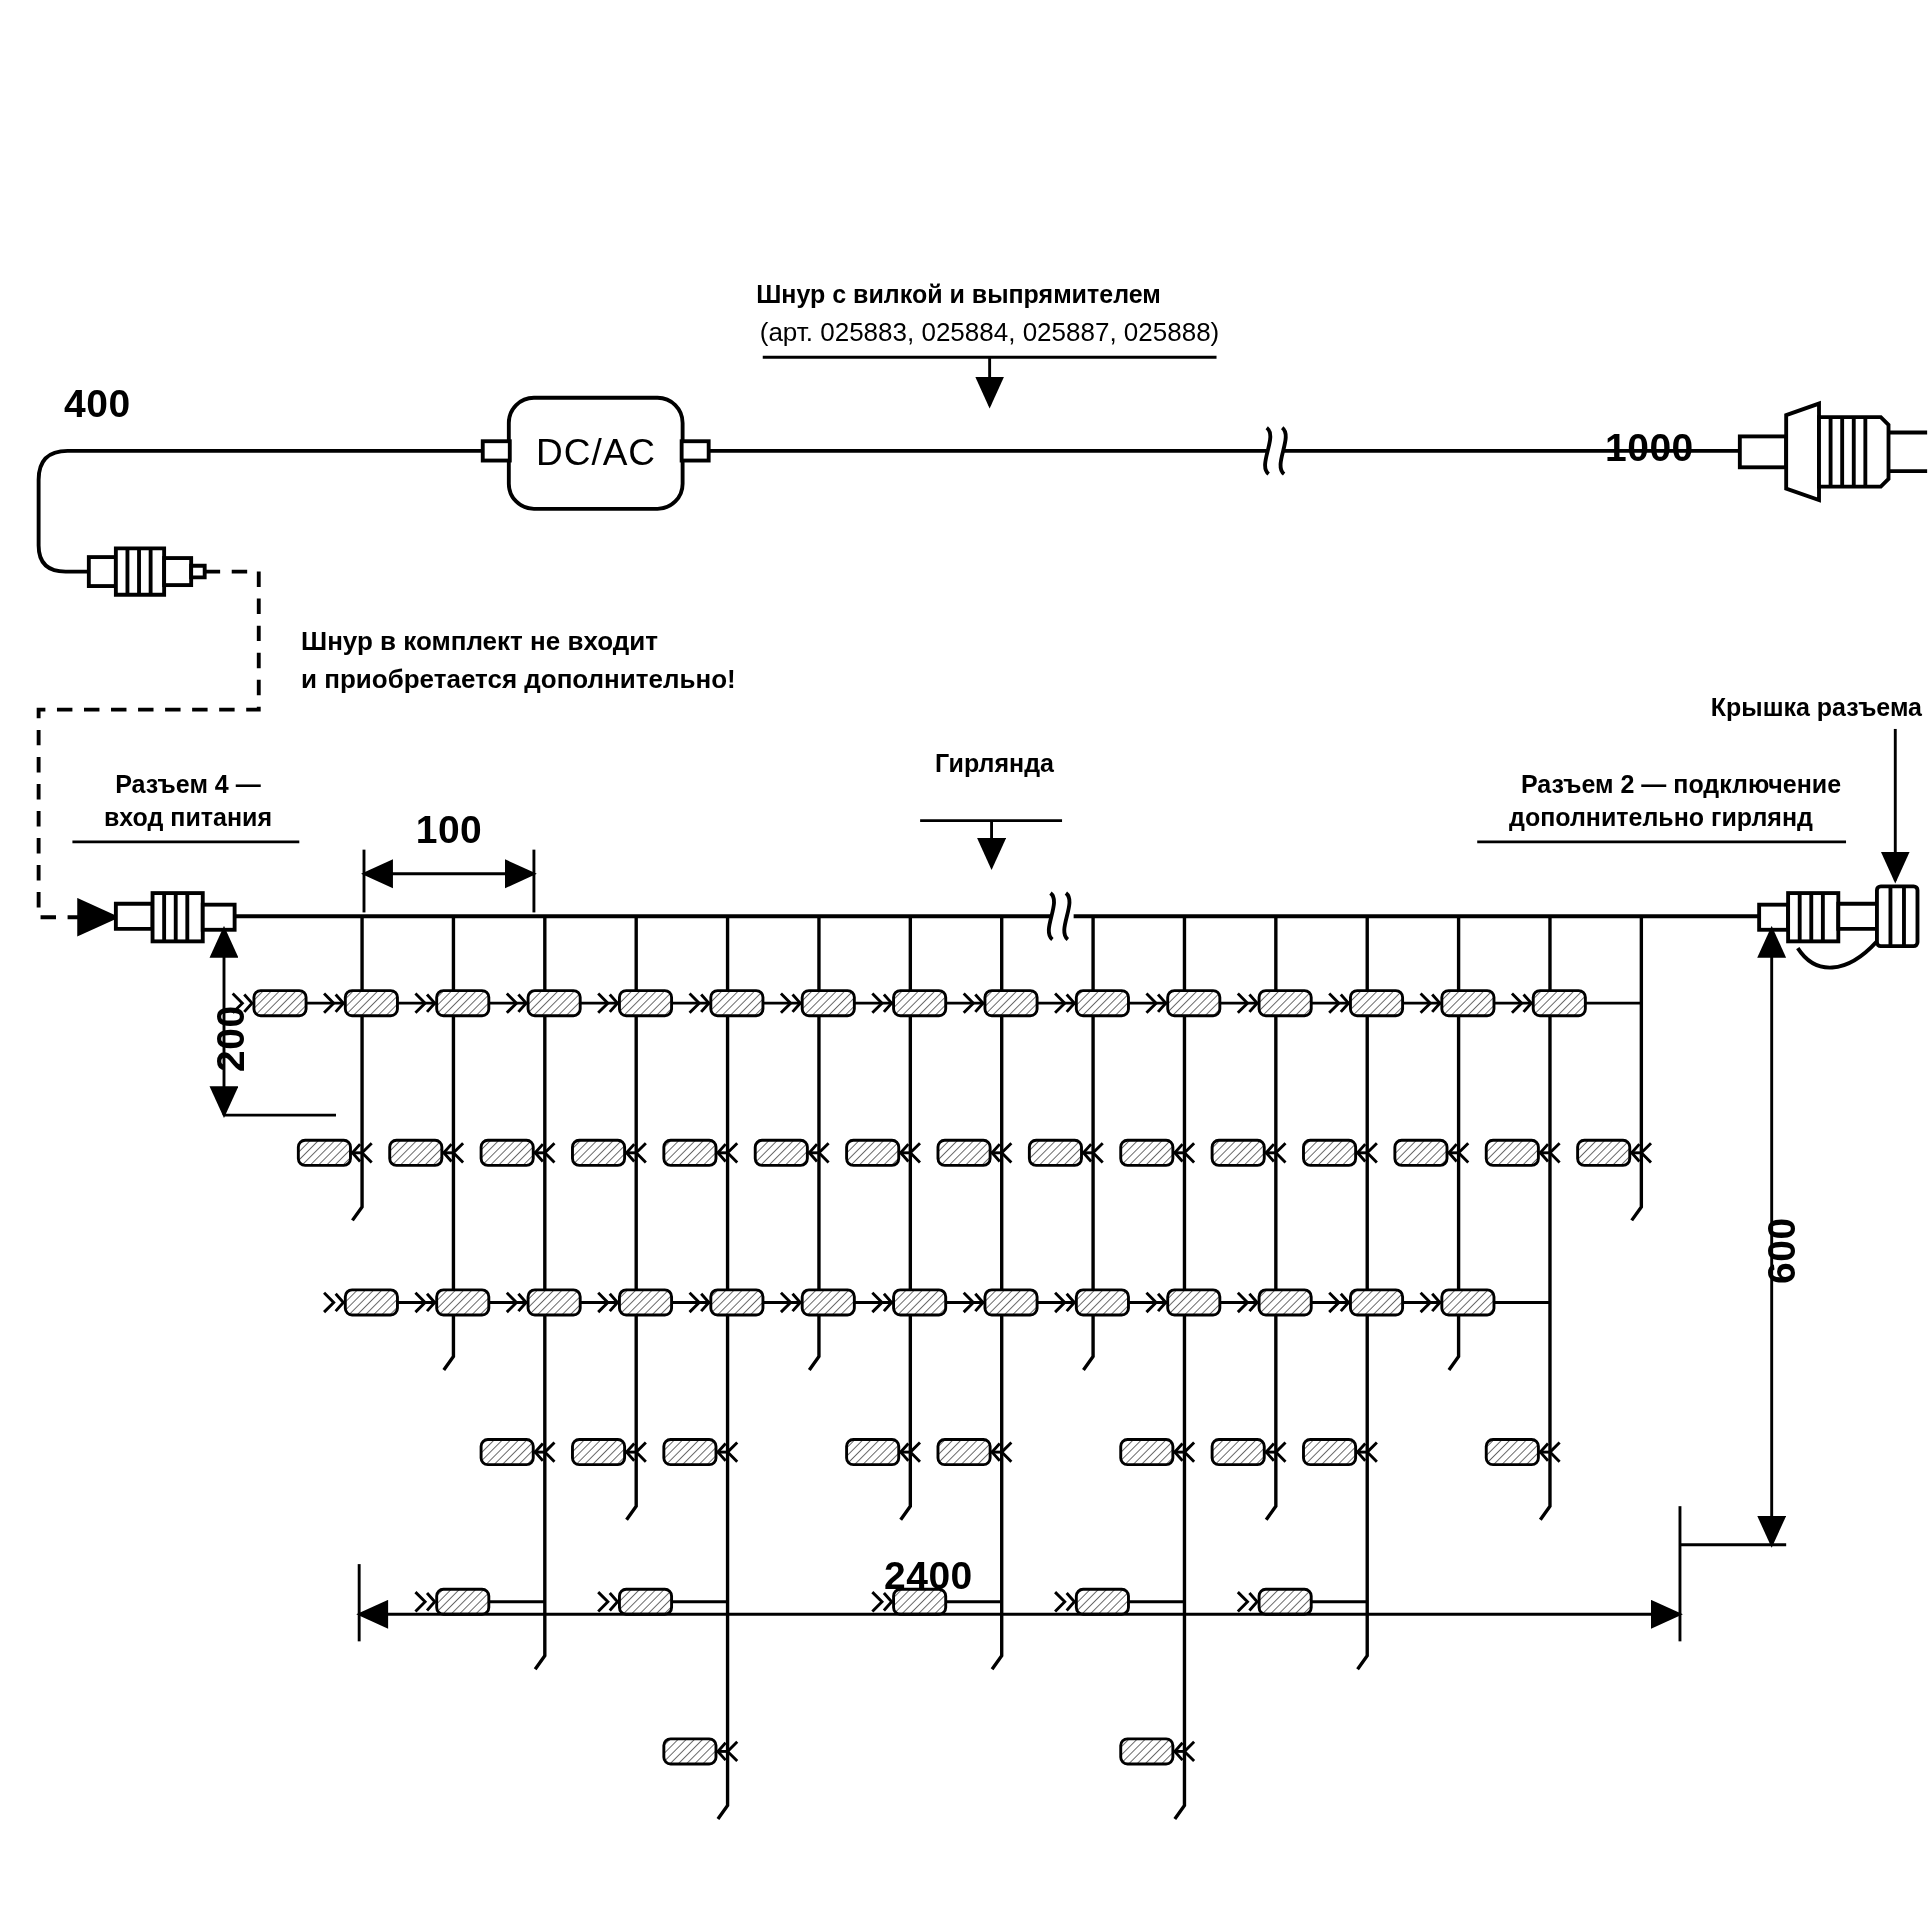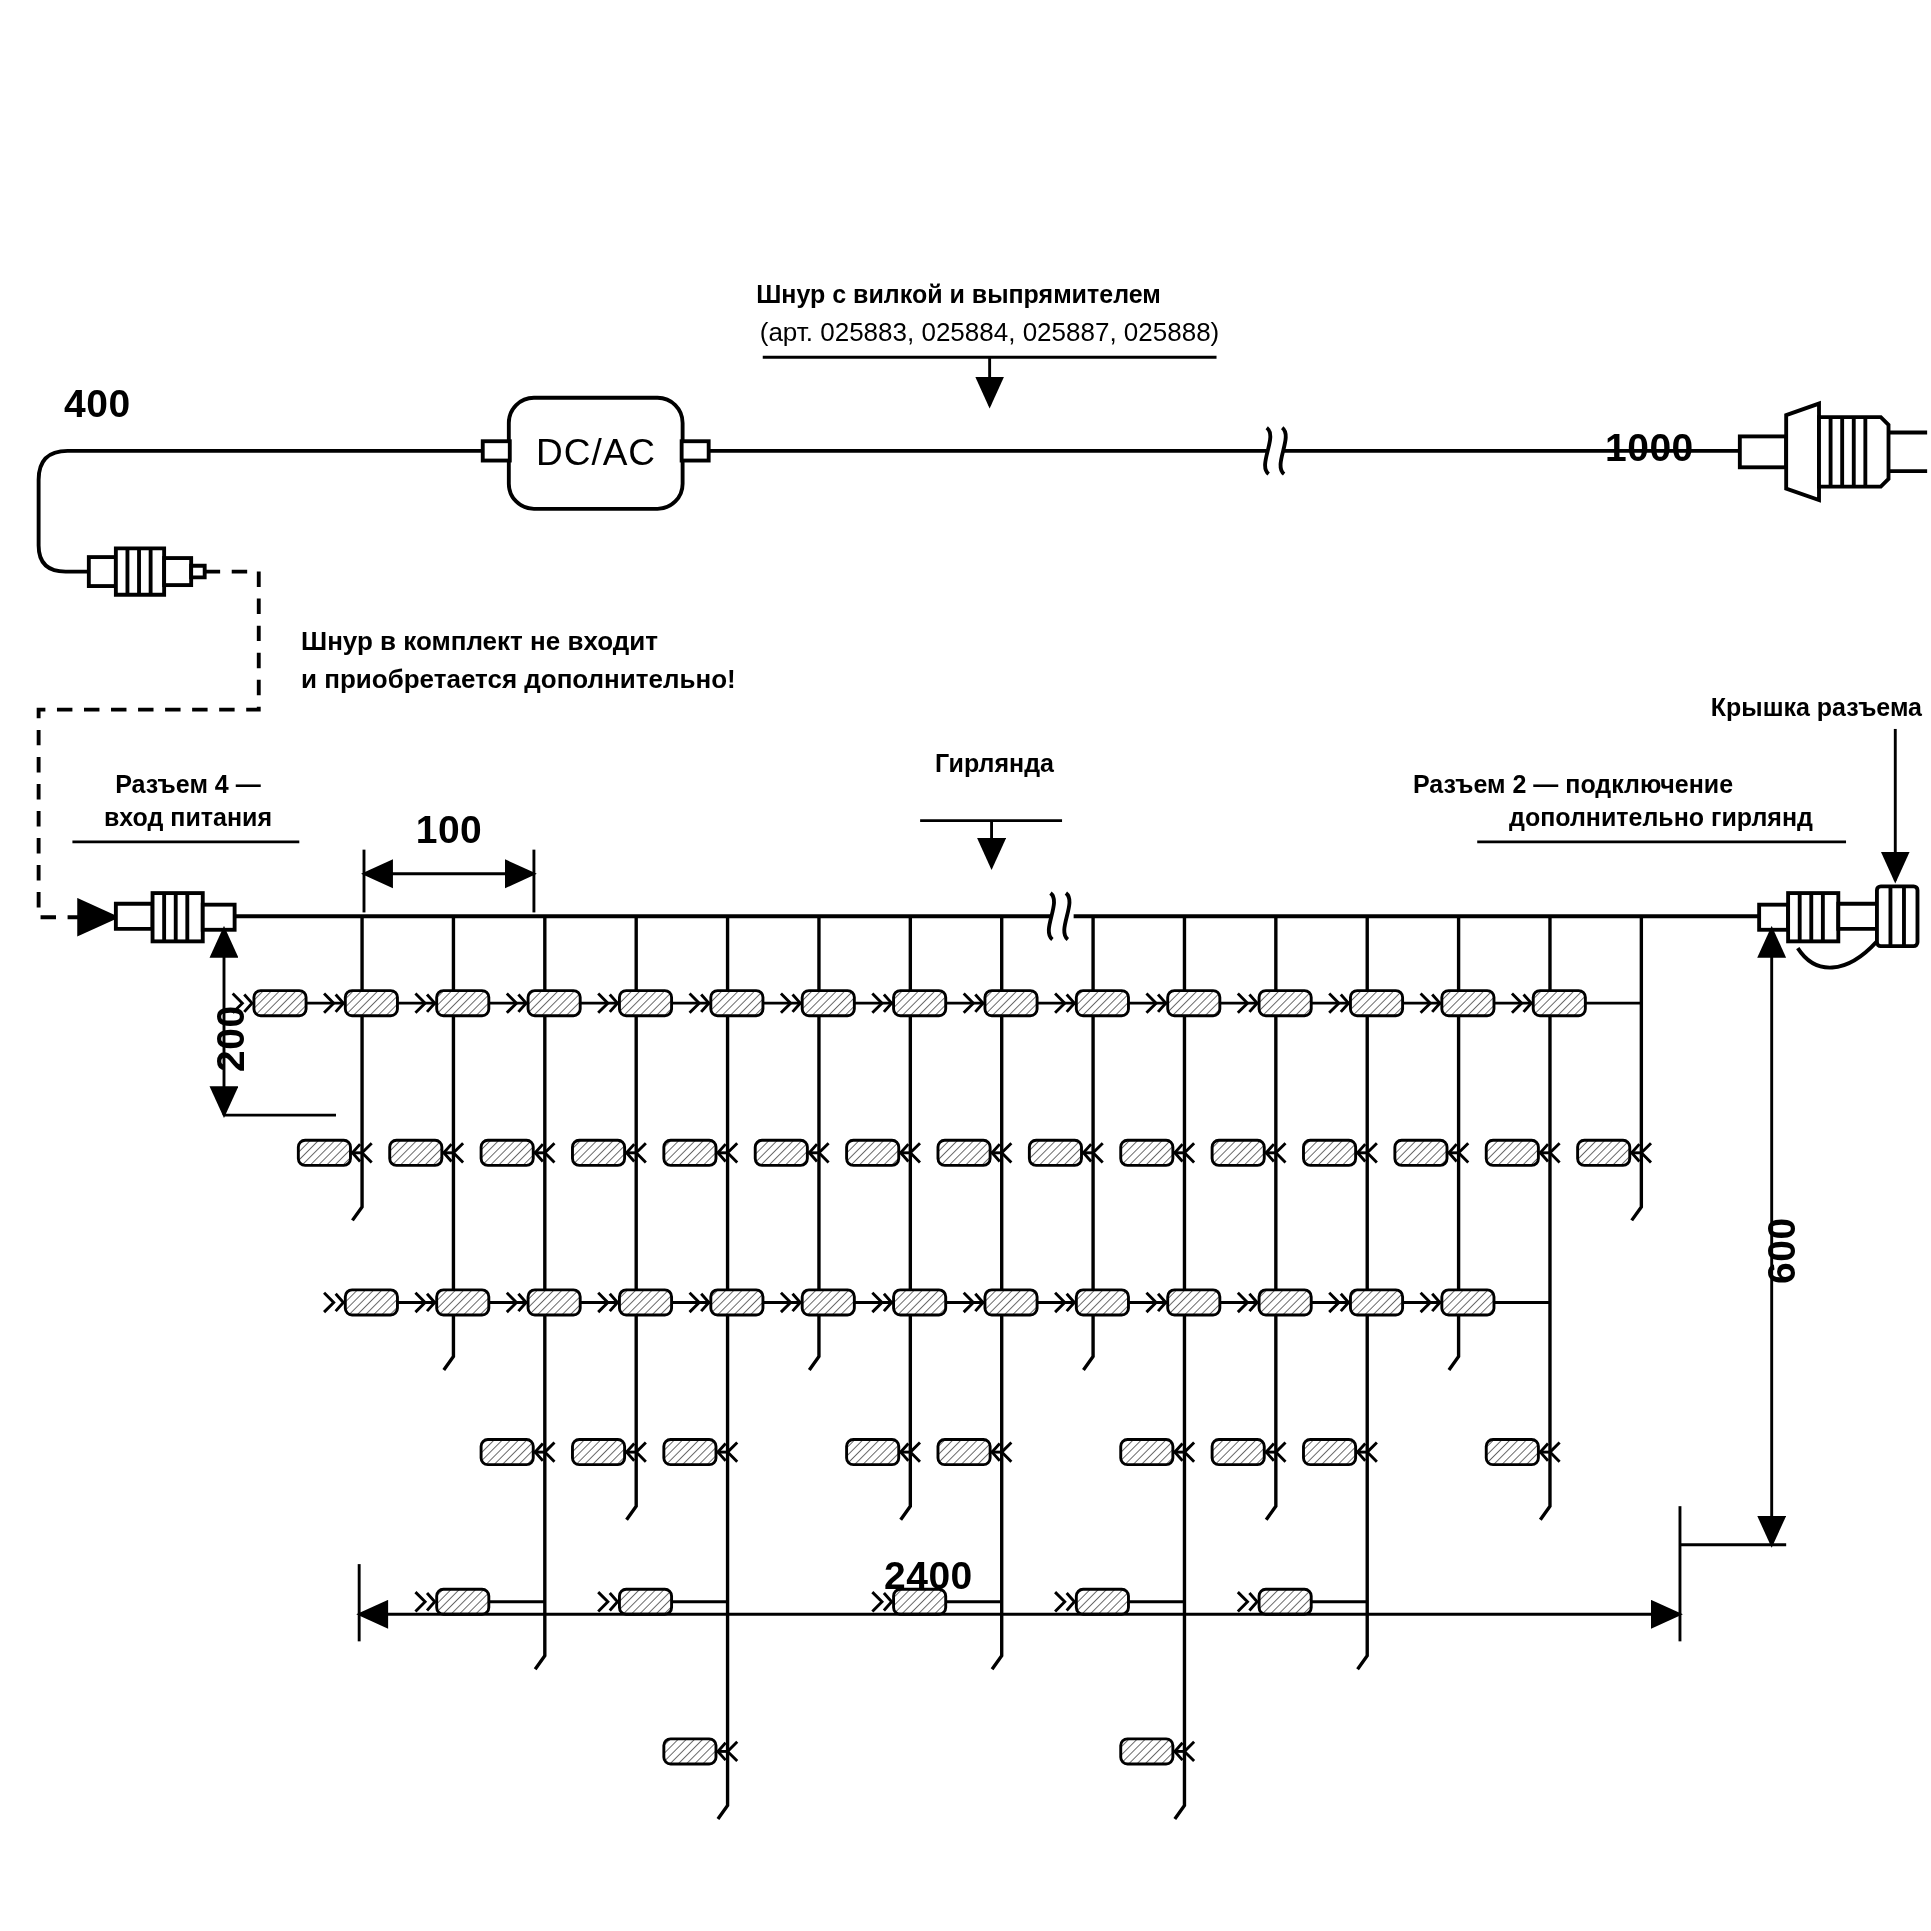--- a/index.html
+++ b/index.html
@@ -464,21 +464,21 @@
   <div class="lbl dim" style="left:1605px;top:381px;margin-top:44px;">1000</div>
 
   <div class="lbl dcac" style="left:509px;top:431px;width:174px;text-align:center;">DC/AC</div>
 
   <div class="lbl note" style="left:301px;top:626px;">Шнур в комплект не входит</div>
   <div class="lbl note" style="left:301px;top:664px;">и приобретается дополнительно!</div>
 
   <div class="lbl center annot" style="left:53px;top:770px;width:270px;">Разъем 4 —</div>
   <div class="lbl center annot" style="left:53px;top:803px;width:270px;">вход питания</div>
 
-  <div class="lbl center annot" style="left:1380px;top:770px;width:386px;">Разъем 2 — подключение</div>
+  <div class="lbl center annot" style="left:1488px;top:770px;width:386px;">Разъем 2 — подключение</div>
   <div class="lbl center annot" style="left:1468px;top:803px;width:386px;">дополнительно гирлянд</div>
 
   <div class="lbl right annot" style="left:1545px;top:693px;width:377px;">Крышка разъема</div>
 
   <div class="lbl center annot" style="left:869px;top:749px;width:251px;">Гирлянда</div>
 
   <div class="lbl dim" style="left:364px;top:807px;width:170px;text-align:center;">100</div>
 
   <div class="lbl dim vert" style="left:208px;top:1072px;">200</div>
   <div class="lbl dim vert" style="left:1759px;top:1284px;">600</div>

